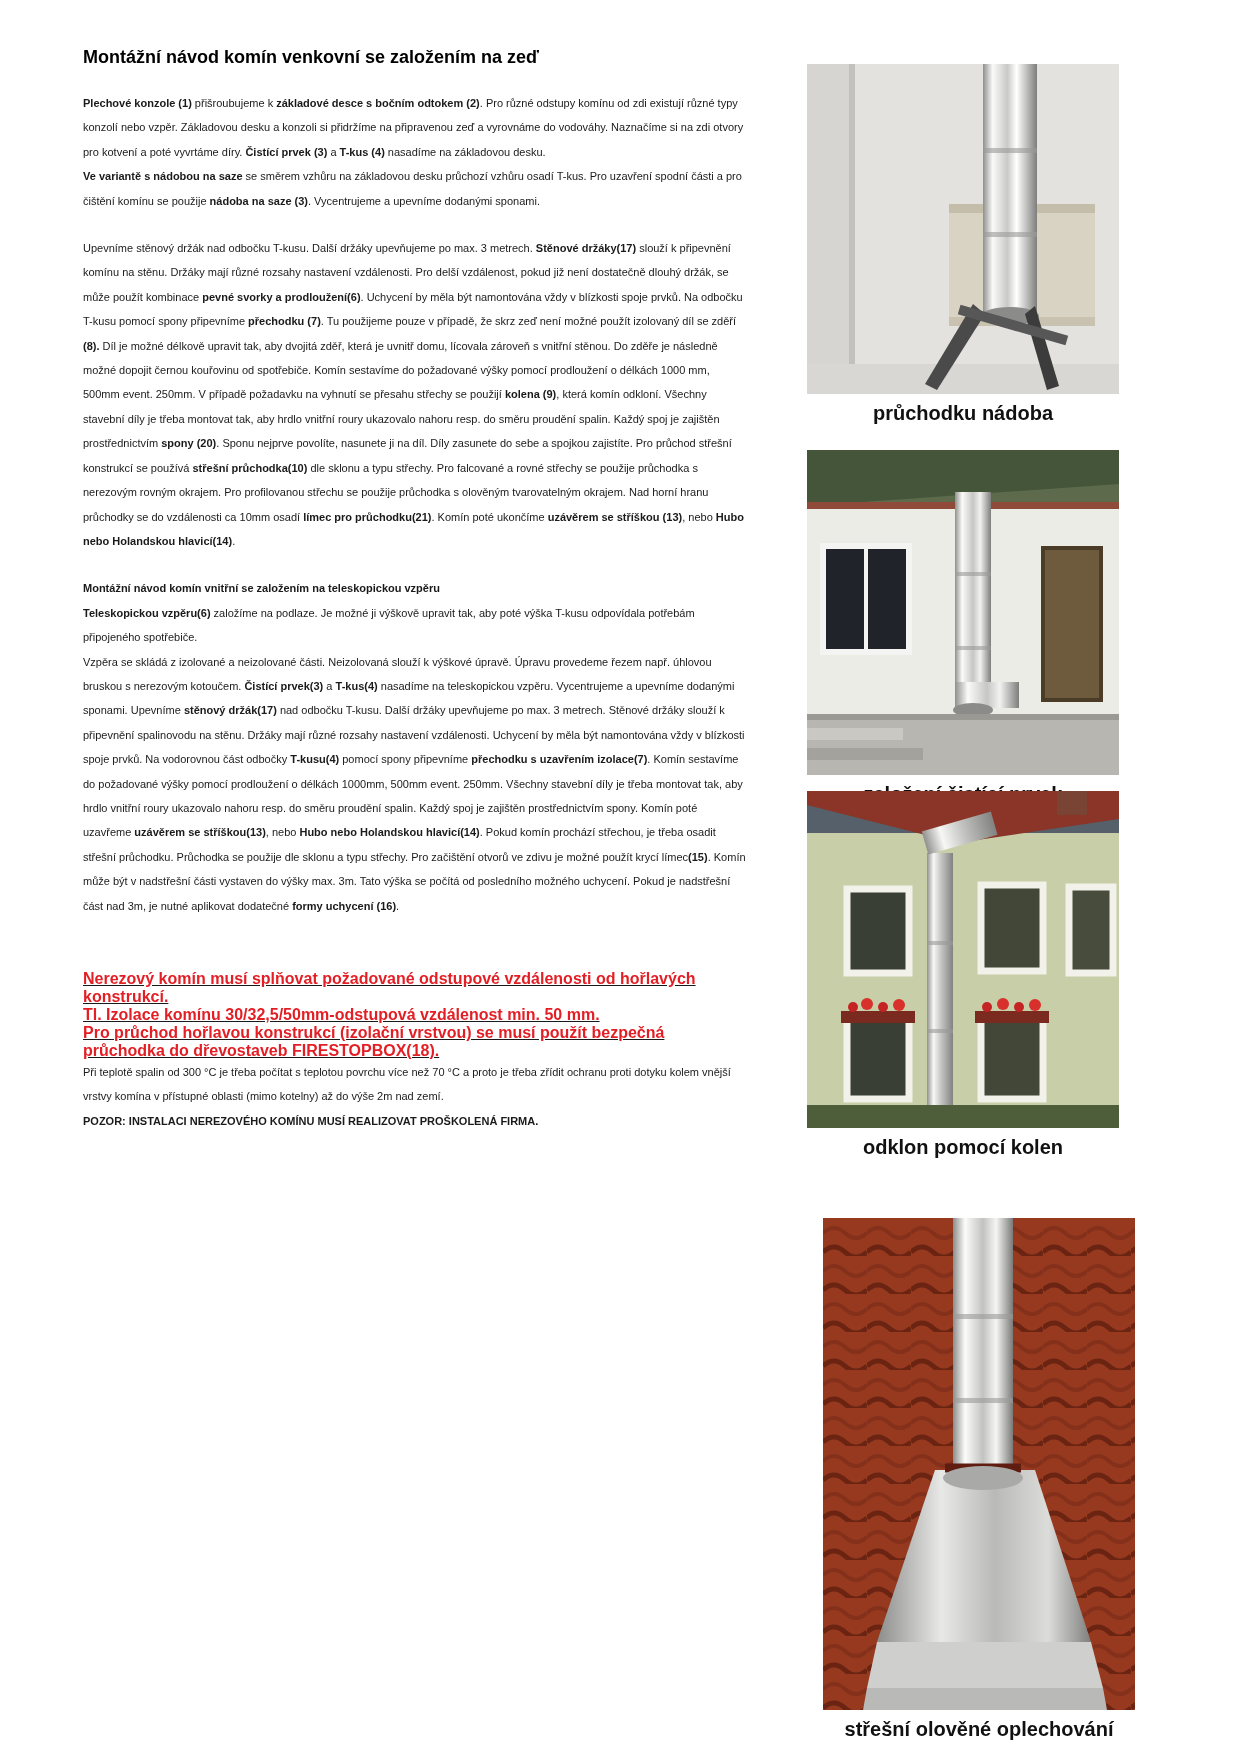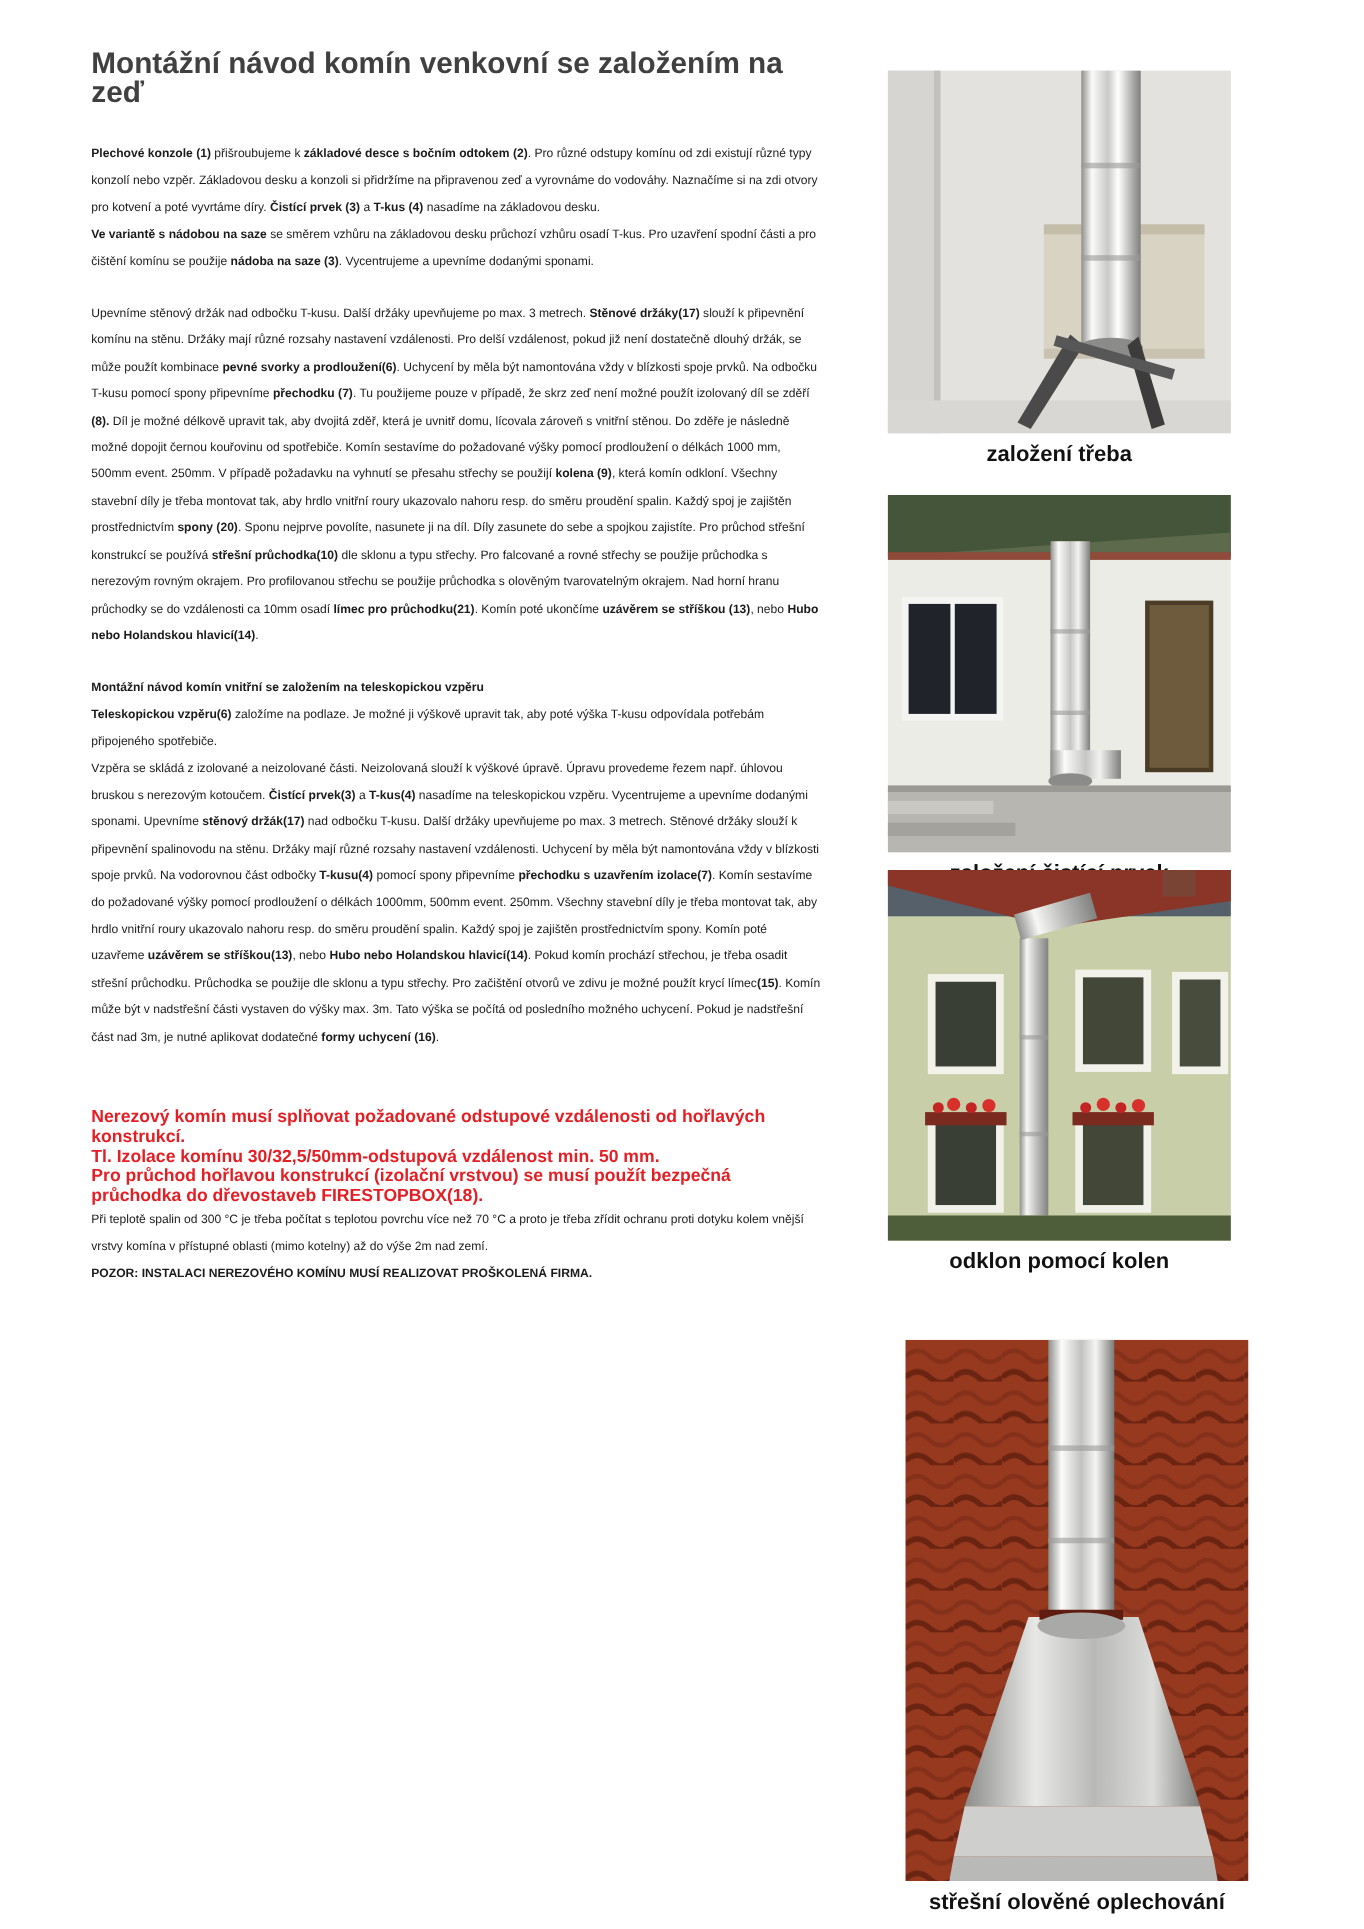--- a/index.html
+++ b/index.html
@@ -15,36 +15,37 @@
     color: #1a1a1a;
     overflow: hidden;
   }
   .text-col {
     position: absolute;
     left: 83px;
     top: 44px;
     width: 665px;
   }
   .page-title {
-    margin: 0 0 30px 0;
-    font-size: 27px;
+    margin: 0 0 20px 0;
+    font-size: 18px;
     font-weight: 700;
     line-height: 27px;
-    color: #404040;
+    color: #000000;
   }
   .page-title .tl { display: block; }
   .body {
     margin: 0 0 23px 0;
     font-size: 11px;
     line-height: 24.4px;
     color: #1a1a1a;
   }
   .tight { margin-bottom: 0; }
   .warning {
     margin-top: 52px;
+    text-decoration: underline;
   }
   .warning p {
     color: var(--warning-red, #e31e24);
     font-weight: 700;
     margin: 0;
   }
   .photo-col {
     position: absolute;
     left: 807px;
     top: 64px;
@@ -120,21 +121,21 @@
       <rect x="142" y="140" width="146" height="9" fill="#c4bda9"></rect>
       <rect x="142" y="253" width="146" height="9" fill="#c9c2b0"></rect>
       <rect x="176" y="0" width="54" height="252" fill="url(#steel1)"></rect>
       <rect x="176" y="84" width="54" height="5" fill="#9a9a98" opacity="0.6"></rect>
       <rect x="176" y="168" width="54" height="5" fill="#9a9a98" opacity="0.6"></rect>
       <ellipse cx="203" cy="252" rx="29" ry="9" fill="#8b8b89"></ellipse>
       <path d="M166 240 L118 320 L130 326 L178 250 Z" fill="#4a4a4a"></path>
       <path d="M228 242 L252 322 L240 326 L218 250 Z" fill="#3c3c3c"></path>
       <rect x="150" y="256" width="112" height="10" fill="#575757" transform="rotate(16 206 261)"></rect>
     </svg>
-    <figcaption class="caption">založení třeba</figcaption>
+    <figcaption class="caption">průchodku nádoba</figcaption>
   </figure>
 
   <figure class="figure" id="fig-2" style="margin:0;">
     <svg viewBox="0 0 312 325" height="325" xmlns="http://www.w3.org/2000/svg">
       <defs>
         <linearGradient id="steel2" x1="0" y1="0" x2="1" y2="0">
           <stop offset="0" stop-color="#8f8f8d"></stop>
           <stop offset="0.2" stop-color="#fbfbf9"></stop>
           <stop offset="0.5" stop-color="#c6c6c4"></stop>
           <stop offset="0.7" stop-color="#f2f2f0"></stop>

